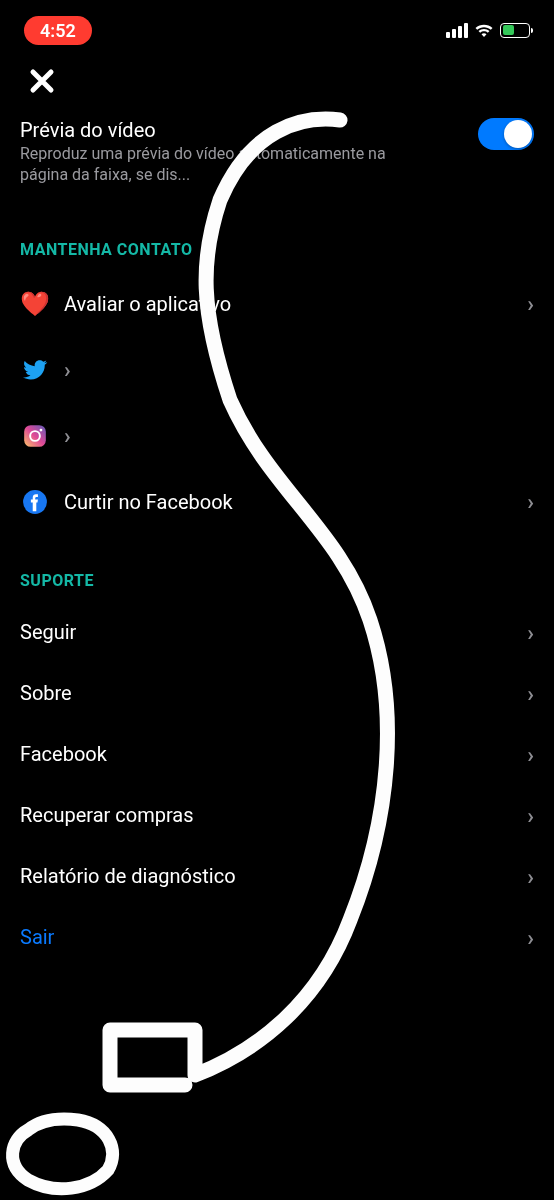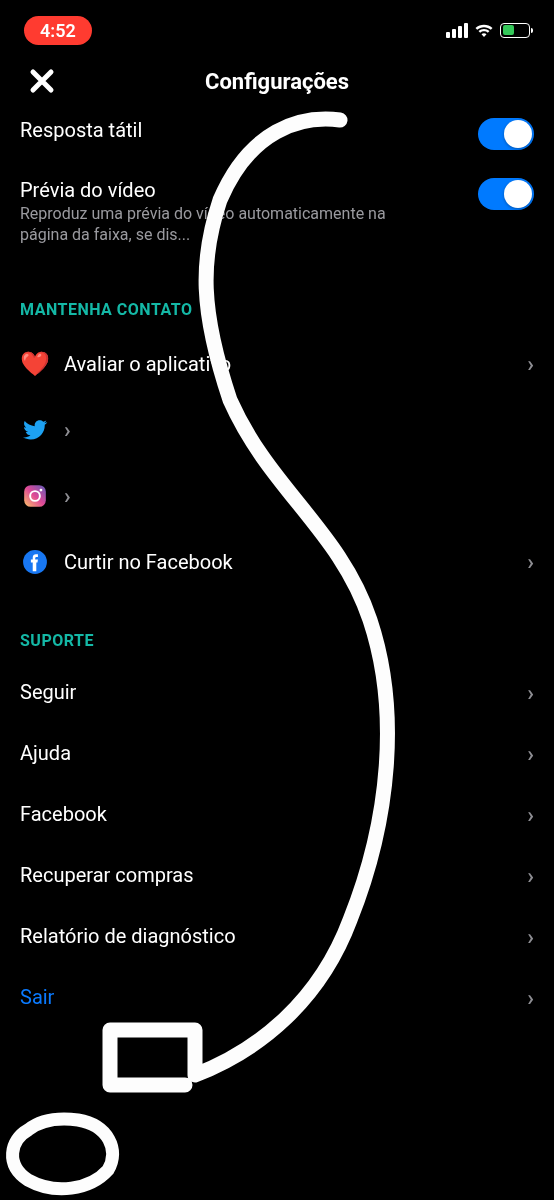--- a/index.html
+++ b/index.html
@@ -216,31 +216,24 @@
     </div>
   </div>
 </div>
 
 <div class="header">
   <div class="close-btn">
     <svg viewBox="0 0 28 28">
       <path d="M5 5 L23 23 M23 5 L5 23" stroke="#fff" stroke-width="5" stroke-linecap="round"></path>
     </svg>
   </div>
-  <div class="header-title">Configurações</div>
 </div>
 
 <div class="content">
 
-  <div class="setting-row">
-    <div class="setting-text">
-      <div class="setting-title">Resposta tátil</div>
-    </div>
-    <div class="toggle"></div>
-  </div>
 
   <div class="setting-row">
     <div class="setting-text">
       <div class="setting-title">Prévia do vídeo</div>
       <div class="setting-subtitle">Reproduz uma prévia do vídeo automaticamente na página da faixa, se dis...</div>
     </div>
     <div class="toggle"></div>
   </div>
 
   <div class="section-header">MANTENHA CONTATO</div>
@@ -291,21 +284,21 @@
     <div class="chevron">›</div>
   </div>
 
   <div class="section-header">SUPORTE</div>
 
   <div class="list-item">
     <div class="list-label">Seguir</div>
     <div class="chevron">›</div>
   </div>
   <div class="list-item">
-    <div class="list-label">Ajuda</div>
+    <div class="list-label">Sobre</div>
     <div class="chevron">›</div>
   </div>
   <div class="list-item">
     <div class="list-label">Facebook</div>
     <div class="chevron">›</div>
   </div>
   <div class="list-item">
     <div class="list-label">Recuperar compras</div>
     <div class="chevron">›</div>
   </div>

